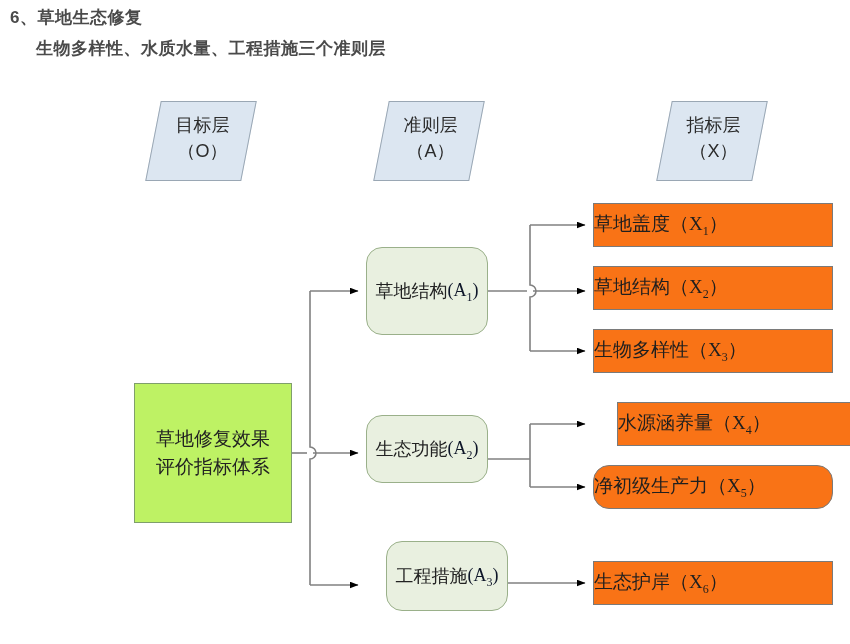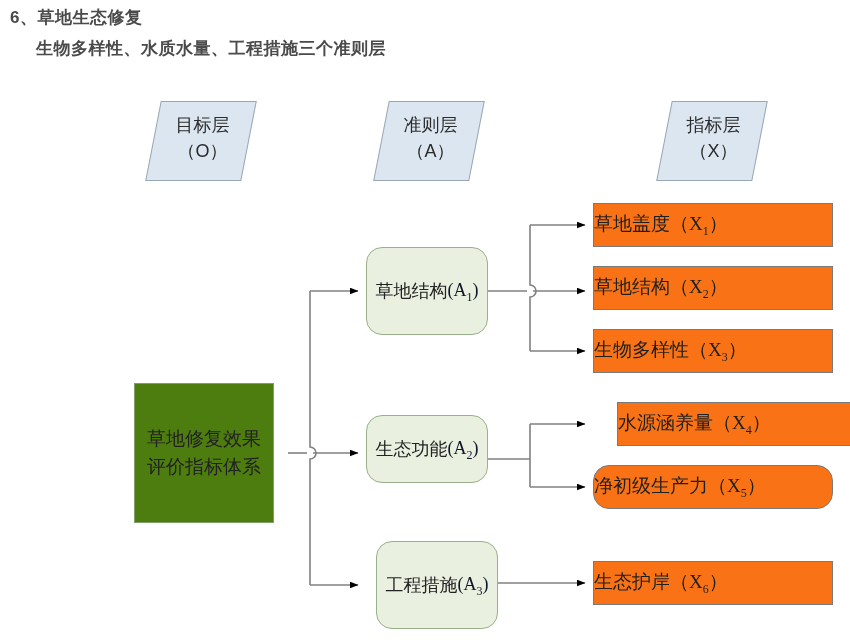--- a/index.html
+++ b/index.html
@@ -63,23 +63,23 @@
   }
   #hdr-o { left: 153px; top: 101px; width: 96px; height: 80px; }
   #hdr-a { left: 381px; top: 101px; width: 96px; height: 80px; }
   #hdr-x { left: 664px; top: 101px; width: 96px; height: 80px; }
 
   
   #goal-box {
     position: absolute;
     left: 134px;
     top: 383px;
-    width: 140px;
+    width: 158px;
     height: 140px;
-    background: #4d7c0f;
+    background: #bef264;
     border: 1px solid #7f9f6b;
     box-sizing: border-box;
     display: flex;
     align-items: center;
     justify-content: center;
   }
   #goal-box .goal-text {
     font-family: "Liberation Serif", "DejaVu Serif", serif;
     font-size: 19px;
     line-height: 1.5;
@@ -109,21 +109,21 @@
   }
   .criterion-box .crit-code {
     font-family: "Liberation Serif", "DejaVu Serif", serif;
     font-size: 18px;
     color: #0f172a;
     line-height: 1.35;
   }
   .crit-code sub { font-size: 12px; }
   #crit-a1 { left: 366px; top: 247px; height: 88px; }
   #crit-a2 { left: 366px; top: 415px; height: 68px; }
-  #crit-a3 { left: 376px; top: 541px; height: 88px; }
+  #crit-a3 { left: 386px; top: 541px; height: 70px; }
 
   
   .indicator-box {
     position: absolute;
     left: 593px;
     width: 240px;
     height: 44px;
     background: #f97316;
     border: 1px solid #7a7a7a;
     box-sizing: border-box;

